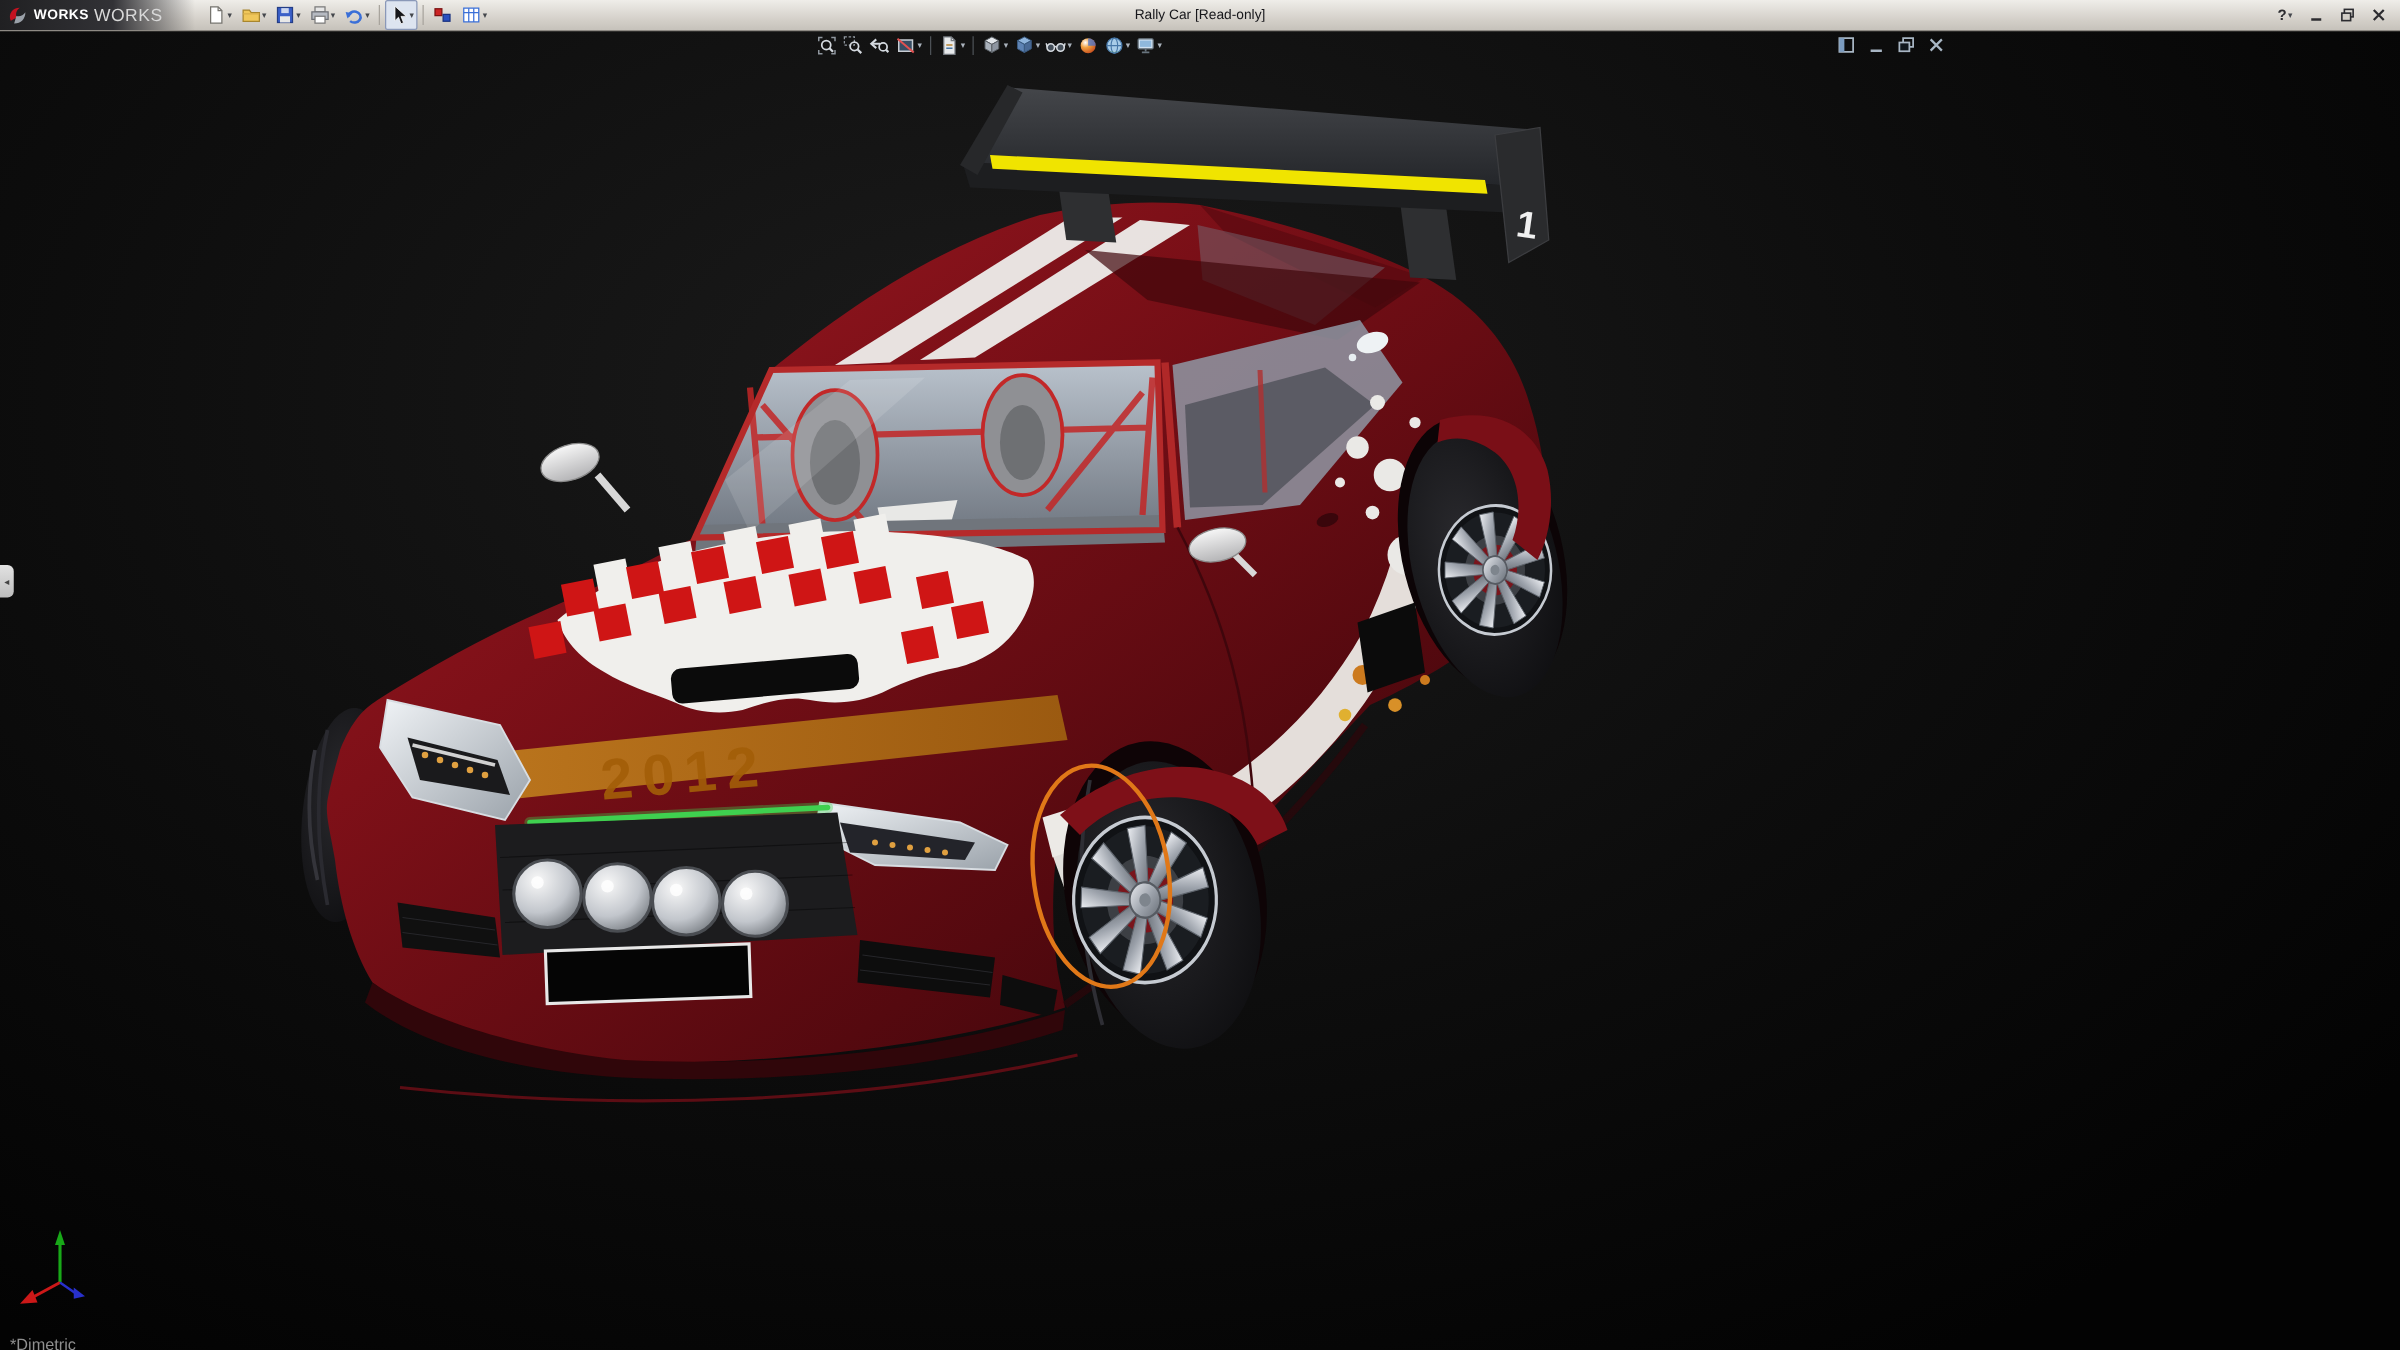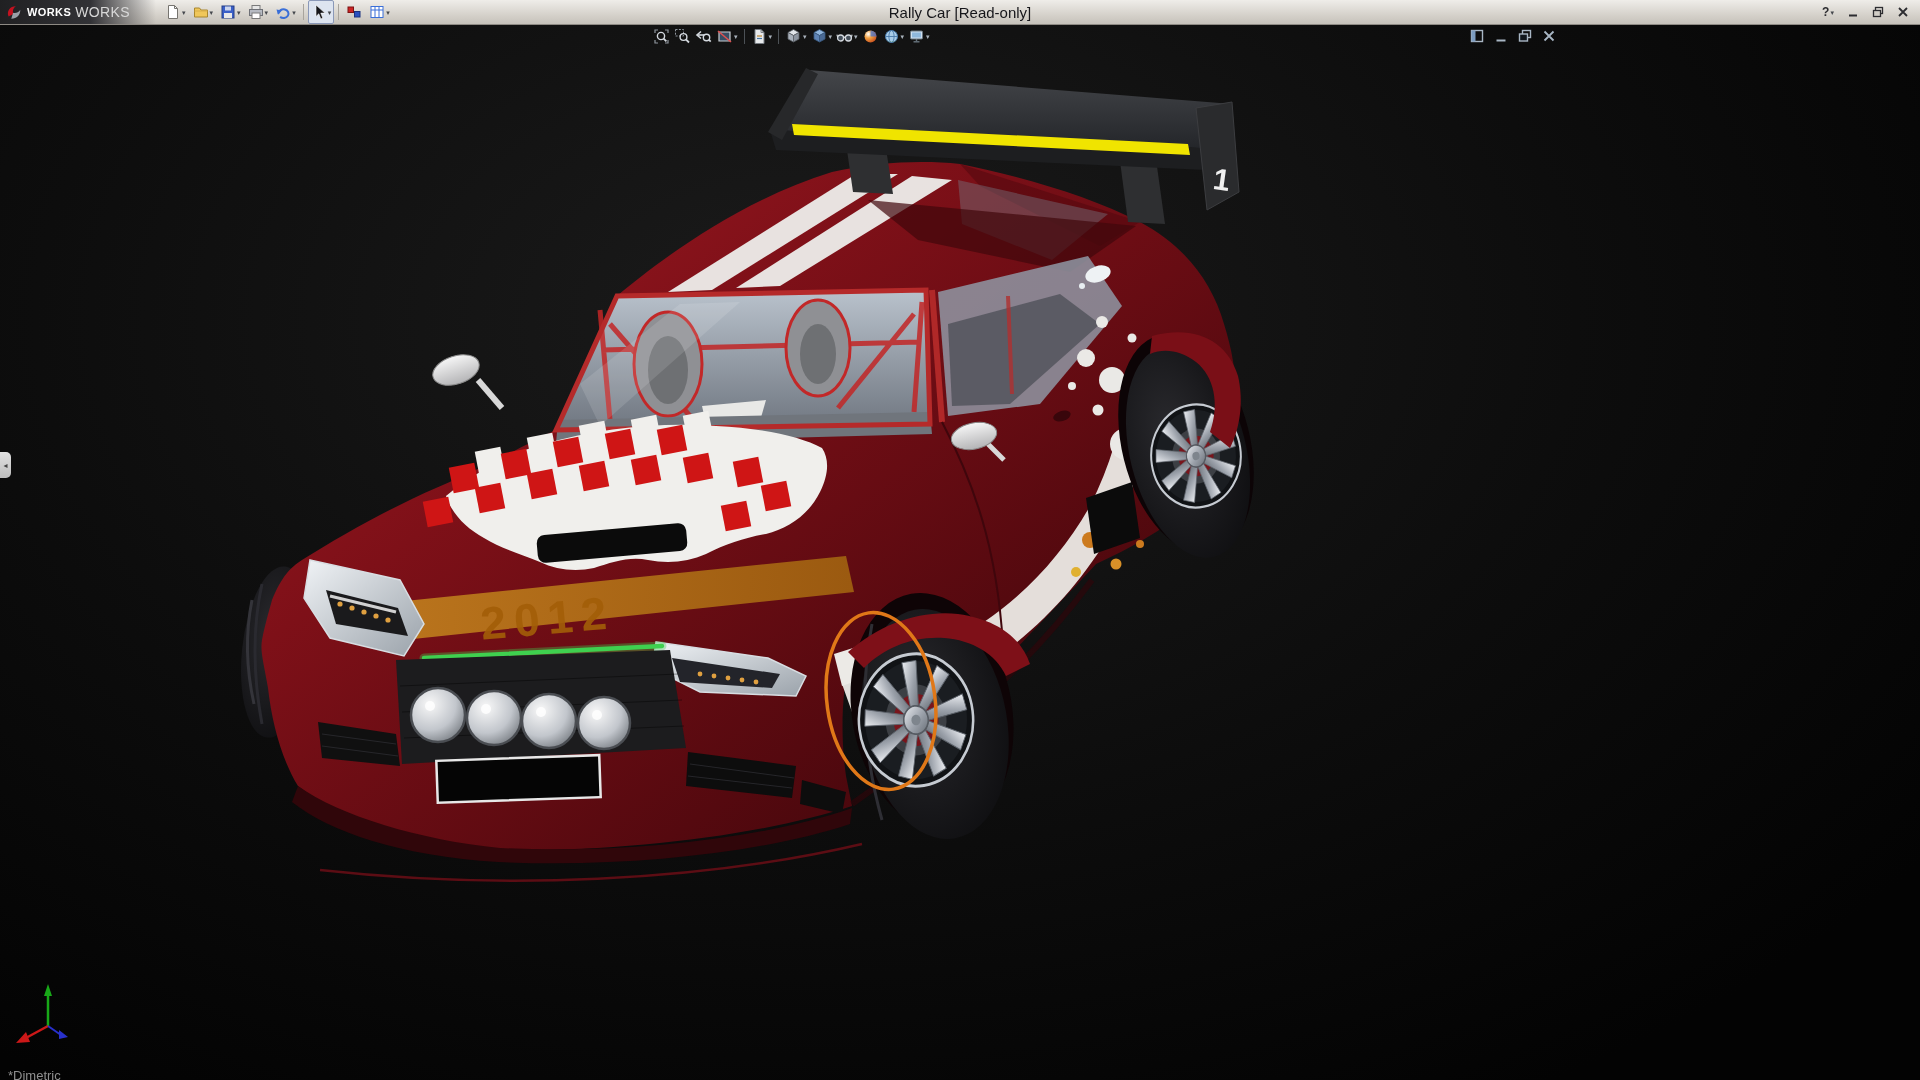--- a/index.html
+++ b/index.html
@@ -13,21 +13,21 @@
     background:linear-gradient(90deg,#202022 0%,#323236 58%,rgba(50,50,54,0));}
   .brand-bold{color:#fff;font-size:11px;font-weight:bold;letter-spacing:.4px;}
   .brand-light{color:#d8d8d8;font-size:14px;letter-spacing:.4px;}
   .tb-group{display:flex;align-items:center;gap:1px;padding-left:6px;}
   .tb-btn{display:flex;align-items:center;height:20px;padding:1px 2px;border:1px solid transparent;border-radius:2px;cursor:default;}
   .tb-btn.pressed{border-color:#8a98b8;background:#dde4f0;}
   .tb-btn svg{display:block;}
   .caret{font-size:7px;color:#44474c;margin-left:1px;line-height:1;}
   .tb-sep{width:1px;height:16px;background:#a8a49d;margin:0 3px;}
   .win-title{position:absolute;left:50%;top:0;height:24px;display:flex;align-items:center;
-    transform:translateX(-50%);font-size:15px;color:#16161a;}
+    transform:translateX(-50%);font-size:11px;color:#16161a;}
   .tb-right{margin-left:auto;display:flex;align-items:center;gap:1px;padding-right:5px;}
   .wb{width:22px;height:19px;display:flex;align-items:center;justify-content:center;border:1px solid transparent;border-radius:2px;color:#2c2c30;font-size:12px;}
   .help-q{font-weight:bold;font-size:12px;color:#2c2c30;}
 
   
   .viewport{position:absolute;top:24px;left:0;width:1920px;height:1056px;overflow:hidden;
     background:radial-gradient(ellipse 1400px 900px at 42% 28%,#1b1b1b 0%,#0d0d0d 55%,#030303 100%);}
   .scene{position:absolute;inset:0;width:100%;height:100%;}
 
   

